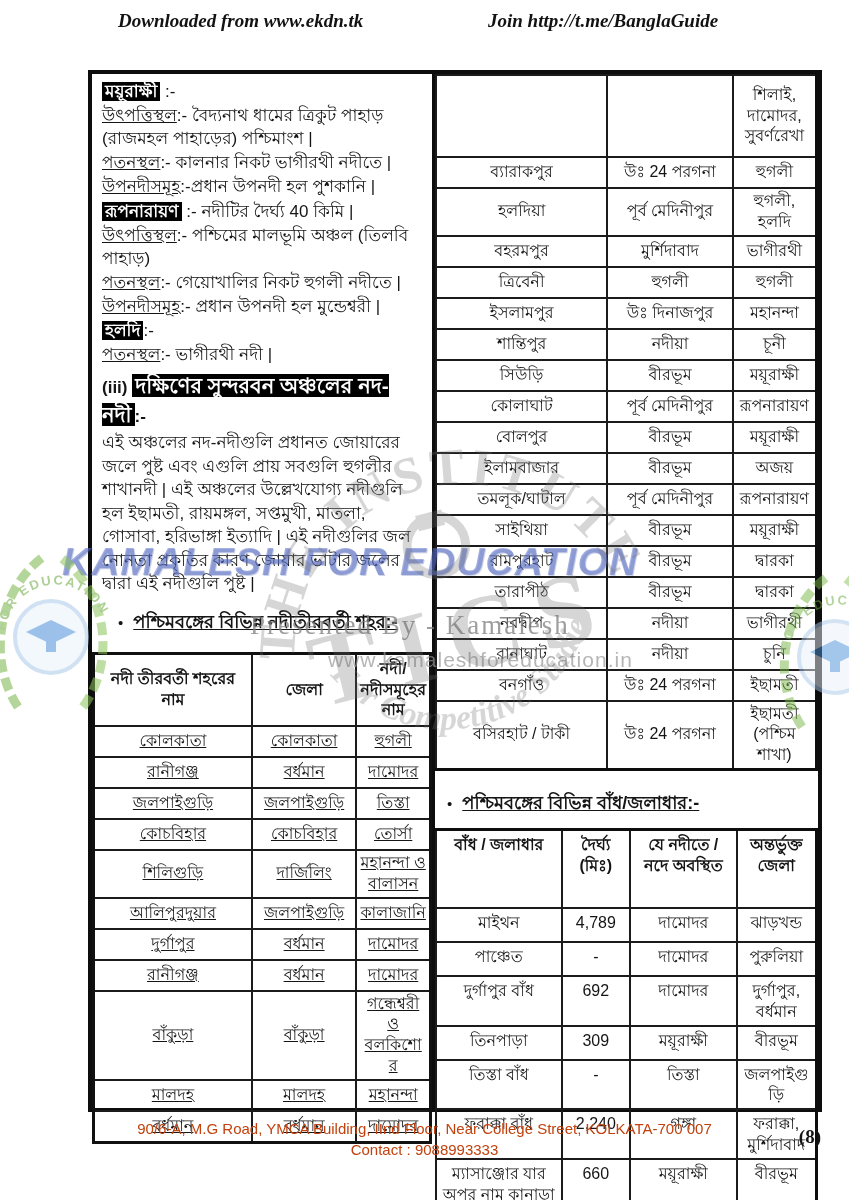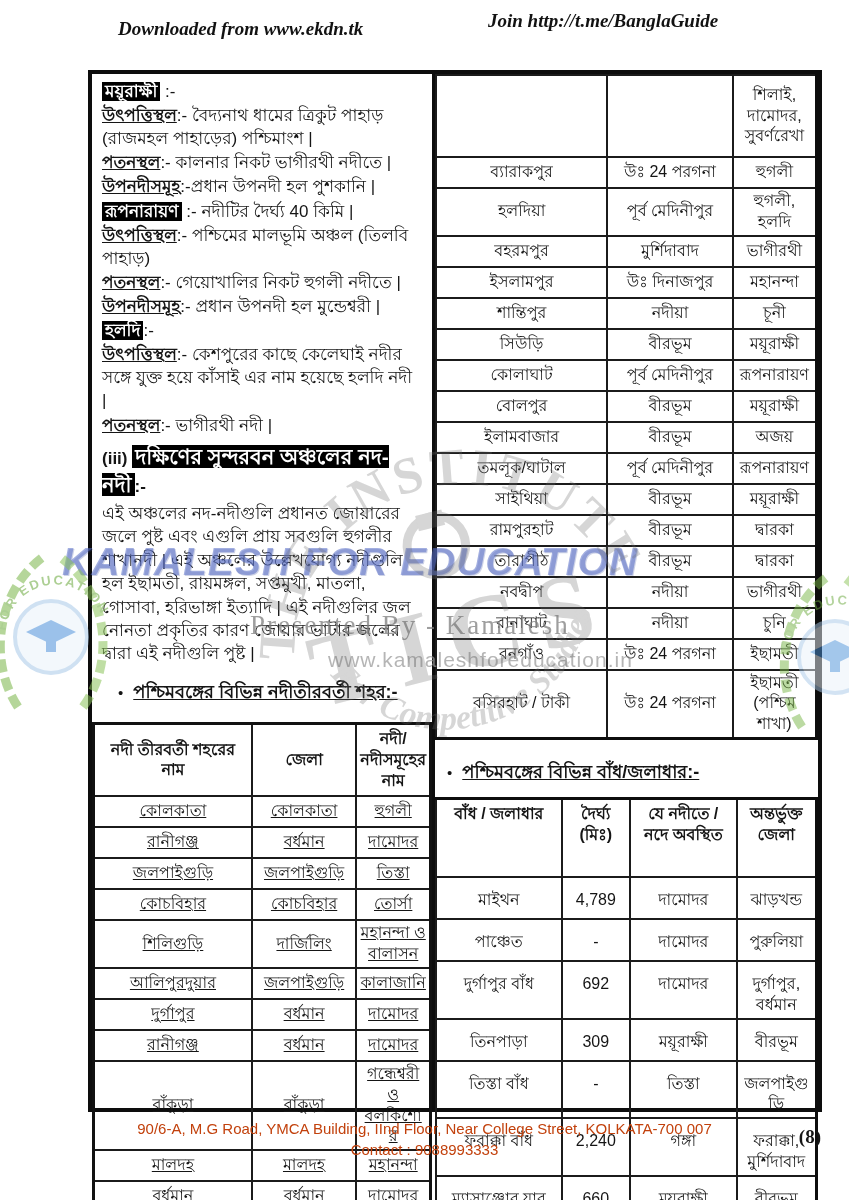--- a/index.html
+++ b/index.html
@@ -3,34 +3,34 @@
 <meta charset="utf-8">
 <style>
   html,body{margin:0;padding:0;background:#e8e8e8;}
   .page{position:relative;width:849px;height:1200px;margin:0 auto;background:#ffffff;
         font-family:"Liberation Sans","DejaVu Sans",sans-serif;color:#151515;overflow:hidden;}
 
   
   .top-header{position:absolute;top:10px;left:0;width:100%;height:30px;
               font-family:"Liberation Serif","DejaVu Serif",serif;font-style:italic;font-weight:bold;
               font-size:19px;color:#121212;}
-  .hdr-left{position:absolute;left:118px;top:8px;}
+  .hdr-left{position:absolute;left:118px;top:0;}
   .hdr-right{position:absolute;left:488px;top:0;}
 
   
   .content-box{position:absolute;left:88px;top:70px;width:734px;height:1042px;
                border:4px solid #0d0d0d;box-sizing:border-box;display:flex;}
   .col-left{width:340px;box-sizing:border-box;display:flex;flex-direction:column;}
   .col-right{flex:1;border-left:3px solid #0d0d0d;box-sizing:border-box;display:flex;flex-direction:column;}
 
   
   .notes{padding:6px 10px 0 10px;font-size:17px;line-height:1.36;}
   .line{margin:0 4px 1px 0;}
   .hl{background:#000;color:#fff;font-weight:bold;padding:0 3px;}
-  .lbl{font-weight:bold;text-decoration:underline;}
+  .lbl{font-weight:normal;text-decoration:underline;}
   .sec-heading{margin:6px 0 2px 0;font-size:17px;font-weight:bold;}
   .sec-heading .hl{font-size:21px;}
   .para{margin:2px 0 0 0;font-size:17px;line-height:1.38;}
 
   .bullet-heading{margin:14px 0 12px 16px;font-size:18px;}
   .bullet-heading .dot{font-size:15px;margin-right:10px;}
   .bullet-heading .bh-text{font-weight:bold;text-decoration:underline;}
 
   
   table{border-collapse:collapse;width:100%;font-size:16px;table-layout:fixed;}
@@ -44,21 +44,21 @@
   .tbl-left tbody tr:nth-child(15) td{height:56px;vertical-align:top;padding-top:4px;}
 
   .tbl-city{border:3px solid #0d0d0d;border-top:none;border-left:none;}
   .tbl-city td{height:25px;}
   .tbl-city tbody tr:nth-child(1) td{height:76px;vertical-align:middle;}
 
   .bullet-heading-right{margin:18px 0 8px 12px;}
 
   .tbl-dam{border:3px solid #0d0d0d;border-left:none;margin-bottom:14px;}
   .tbl-dam th{height:70px;vertical-align:top;padding-top:4px;}
-  .tbl-dam td{height:26px;vertical-align:top;padding-top:12px;}
+  .tbl-dam td{height:26px;vertical-align:top;padding-top:4px;}
 
   
   .footer{position:absolute;left:0;top:1118px;width:100%;text-align:center;font-size:15px;line-height:1.4;color:#c2410c;}
   .page-number{position:absolute;right:28px;top:1126px;font-family:"Liberation Serif","DejaVu Serif",serif;
                font-weight:bold;font-size:19px;}
 
   
   .wm{position:absolute;pointer-events:none;}
   .wm-main{left:62px;top:540px;width:760px;font-size:39px;font-weight:bold;font-style:italic;
            color:rgba(88,110,198,0.55);white-space:nowrap;letter-spacing:1px;
@@ -86,21 +86,20 @@
       <div class="notes">
         <div class="line"><span class="hl">ময়ূরাক্ষী</span><span> :-</span></div>
         <div class="line"><span class="lbl">উৎপত্তিস্থল</span><span>:- বৈদ্যনাথ ধামের ত্রিকুট পাহাড় (রাজমহল পাহাড়ের) পশ্চিমাংশ |</span></div>
         <div class="line"><span class="lbl">পতনস্থল</span><span>:- কালনার নিকট ভাগীরথী নদীতে |</span></div>
         <div class="line"><span class="lbl">উপনদীসমূহ</span><span>:-প্রধান উপনদী হল পুশকানি |</span></div>
         <div class="line"><span class="hl">রূপনারায়ণ</span><span> :- নদীটির দৈর্ঘ্য 40 কিমি |</span></div>
         <div class="line"><span class="lbl">উৎপত্তিস্থল</span><span>:- পশ্চিমের মালভূমি অঞ্চল (তিলবি পাহাড়)</span></div>
         <div class="line"><span class="lbl">পতনস্থল</span><span>:- গেয়োখালির নিকট হুগলী নদীতে |</span></div>
         <div class="line"><span class="lbl">উপনদীসমূহ</span><span>:- প্রধান উপনদী হল মুন্ডেশ্বরী |</span></div>
         <div class="line"><span class="hl">হলদি</span><span>:-</span></div>
-        <div class="line"><span class="lbl">উৎপত্তিস্থল</span><span>:- কেশপুরের কাছে কেলেঘাই নদীর সঙ্গে যুক্ত হয়ে কাঁসাই এর নাম হয়েছে হলদি নদী |</span></div>
         <div class="line"><span class="lbl">পতনস্থল</span><span>:- ভাগীরথী নদী |</span></div>
 
         <div class="sec-heading">
           <span>(iii) </span><span class="hl">দক্ষিণের সুন্দরবন অঞ্চলের নদ-নদী</span><span>:-</span>
         </div>
         <div class="para">এই অঞ্চলের নদ-নদীগুলি প্রধানত জোয়ারের জলে পুষ্ট এবং এগুলি প্রায় সবগুলি হুগলীর শাখানদী | এই অঞ্চলের উল্লেখযোগ্য নদীগুলি হল ইছামতী, রায়মঙ্গল, সপ্তমুখী, মাতলা, গোসাবা, হরিভাঙ্গা ইত্যাদি | এই নদীগুলির জল নোনতা প্রকৃতির কারণ জোয়ার ভাটার জলের দ্বারা এই নদীগুলি পুষ্ট |</div>
 
         <div class="bullet-heading">
           <span class="dot">•</span><span class="bh-text">পশ্চিমবঙ্গের বিভিন্ন নদীতীরবর্তী শহর:-</span>
         </div>
@@ -199,20 +198,25 @@
             </tr>
             <tr>
               <td>হলদিয়া</td>
               <td>পূর্ব মেদিনীপুর</td>
               <td>হুগলী, হলদি</td>
             </tr>
             <tr>
               <td>বহরমপুর</td>
               <td>মুর্শিদাবাদ</td>
               <td>ভাগীরথী</td>
+            </tr>
+            <tr>
+              <td>ত্রিবেনী</td>
+              <td>হুগলী</td>
+              <td>হুগলী</td>
             </tr>
             <tr>
               <td>ইসলামপুর</td>
               <td>উঃ দিনাজপুর</td>
               <td>মহানন্দা</td>
             </tr>
             <tr>
               <td>শান্তিপুর</td>
               <td>নদীয়া</td>
               <td>চূনী</td>

